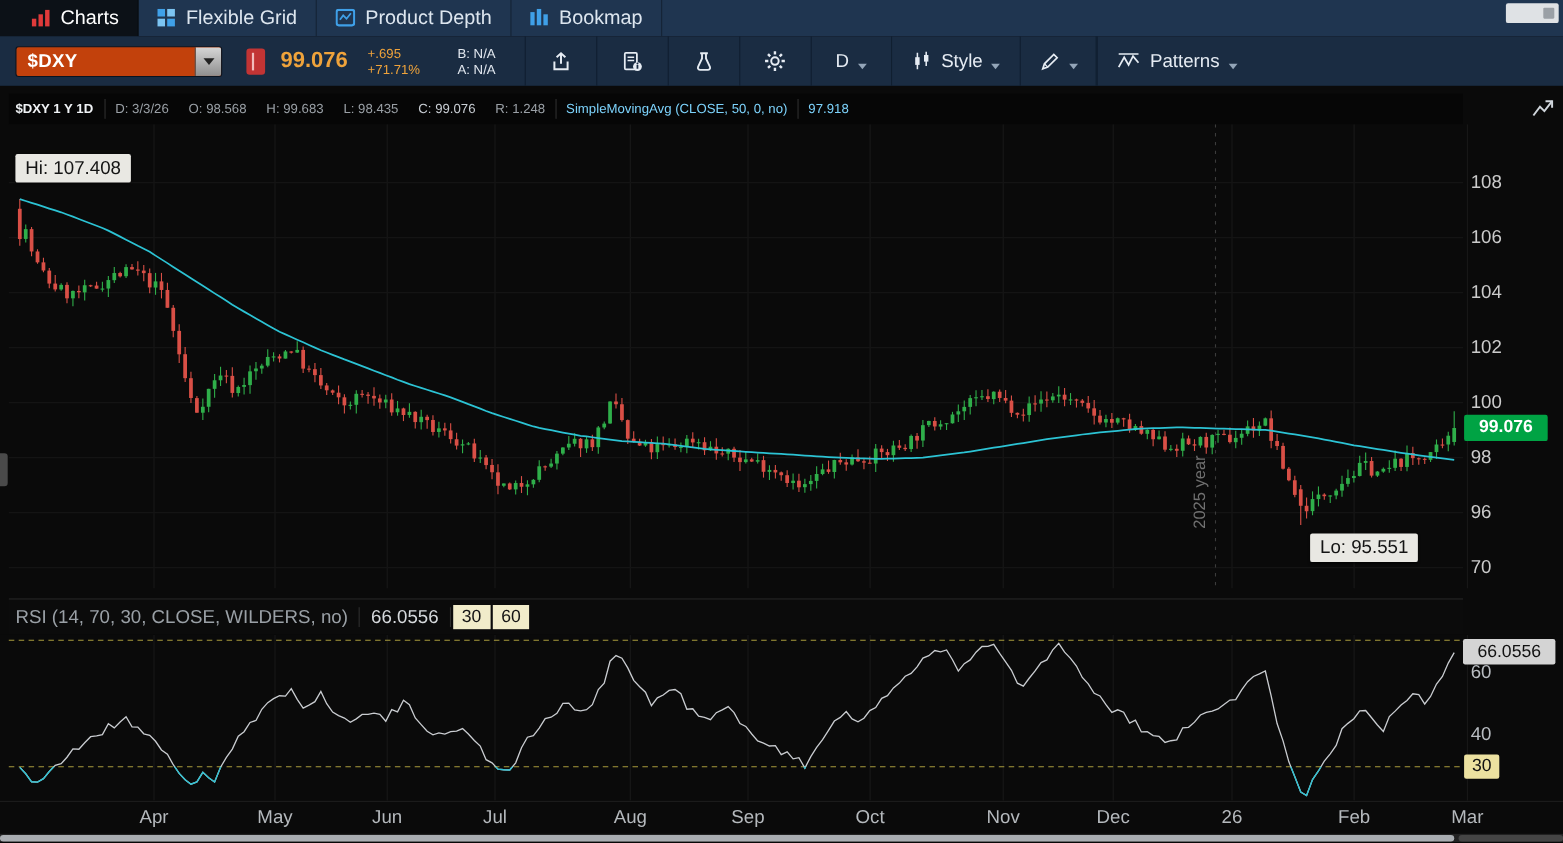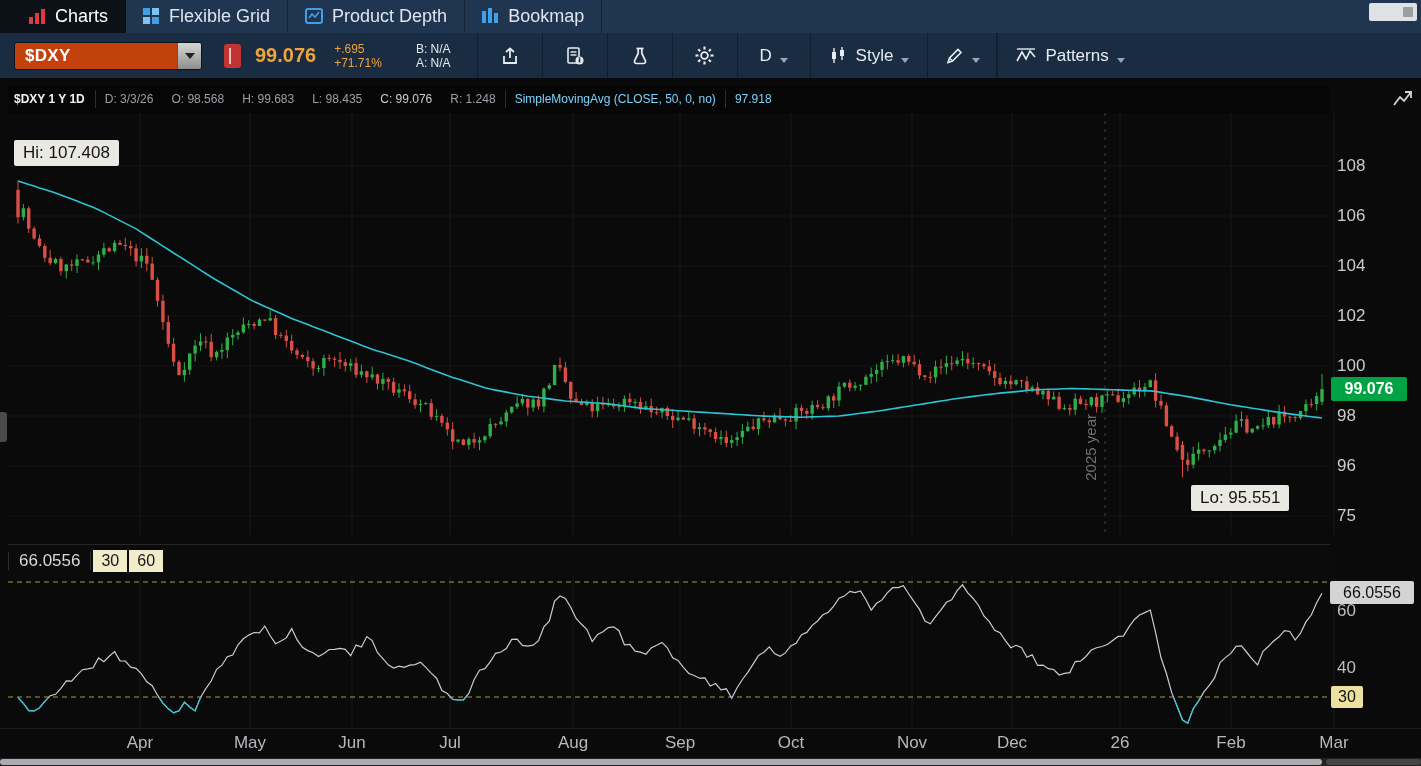--- a/index.html
+++ b/index.html
@@ -747,20 +747,21 @@
       <line x1="1311.3" y1="285.7" x2="1311.3" y2="294.5" stroke="#d94f46" stroke-width="1"></line>
       <rect x="1309.6" y="291.1" width="3.4" height="1.0" fill="#d94f46"></rect>
       <line x1="1316.6" y1="279.5" x2="1316.6" y2="297.3" stroke="#2fae4a" stroke-width="1"></line>
       <rect x="1314.9" y="283.1" width="3.4" height="8.0" fill="#2fae4a"></rect>
       <line x1="1322.0" y1="260.9" x2="1322.0" y2="292.1" stroke="#2fae4a" stroke-width="1"></line>
       <rect x="1320.3" y="276.1" width="3.4" height="12.7" fill="#2fae4a"></rect>
       <path d="M18.0 68.0L23.4 69.7L28.7 71.4L34.1 73.1L39.5 74.9L44.8 76.6L50.2 78.3L55.6 80.0L60.9 82.0L66.3 84.0L71.7 86.1L77.0 88.1L82.4 90.2L87.8 92.2L93.1 94.3L98.5 96.7L103.9 99.4L109.2 102.1L114.6 104.9L120.0 107.6L125.3 110.4L130.7 113.1L136.1 115.9L141.4 119.4L146.8 122.8L152.2 126.2L157.5 129.7L162.9 133.1L168.3 136.5L173.6 140.0L179.0 143.4L184.4 146.8L189.7 150.2L195.1 153.7L200.5 157.1L205.8 160.5L211.2 164.0L216.6 167.2L221.9 170.3L227.3 173.4L232.7 176.5L238.0 179.5L243.4 182.6L248.7 185.7L254.1 188.6L259.5 191.0L264.8 193.4L270.2 195.8L275.6 198.2L280.9 200.6L286.3 203.0L291.7 205.4L297.0 207.5L302.4 209.6L307.8 211.6L313.1 213.7L318.5 215.7L323.9 217.8L329.2 219.8L334.6 221.9L340.0 224.0L345.3 226.0L350.7 228.1L356.1 230.1L361.4 232.2L366.8 234.2L372.2 236.2L377.5 237.9L382.9 239.6L388.3 241.3L393.6 243.0L399.0 244.7L404.4 246.5L409.7 248.2L415.1 250.3L420.5 252.3L425.8 254.4L431.2 256.4L436.6 258.5L441.9 260.6L447.3 262.6L452.7 264.4L458.0 266.1L463.4 267.8L468.8 269.5L474.1 271.2L479.5 273.0L484.9 274.7L490.2 276.0L495.6 277.1L501.0 278.1L506.3 279.1L511.7 280.2L517.1 281.2L522.4 282.2L527.8 283.2L533.2 283.8L538.5 284.5L543.9 285.2L549.3 285.9L554.6 286.6L560.0 287.3L565.4 288.0L570.7 288.3L576.1 288.7L581.5 289.0L586.8 289.4L592.2 289.7L597.6 290.0L602.9 290.4L608.3 290.9L613.7 291.6L619.0 292.3L624.4 293.0L629.8 293.7L635.1 294.4L640.5 295.1L645.9 295.6L651.2 296.0L656.6 296.3L662.0 296.7L667.3 297.0L672.7 297.3L678.0 297.7L683.4 298.0L688.8 298.4L694.1 298.7L699.5 299.1L704.9 299.4L710.2 299.7L715.6 300.1L721.0 300.4L726.3 300.8L731.7 301.1L737.1 301.5L742.4 301.8L747.8 302.1L753.2 302.5L758.5 302.8L763.9 303.1L769.3 303.3L774.6 303.4L780.0 303.6L785.4 303.8L790.7 303.9L796.1 304.1L801.5 304.2L806.8 304.0L812.2 303.9L817.6 303.7L822.9 303.5L828.3 303.4L833.7 303.2L839.0 303.0L844.4 302.4L849.8 301.7L855.1 301.0L860.5 300.3L865.9 299.6L871.2 298.9L876.6 298.3L882.0 297.5L887.3 296.6L892.7 295.8L898.1 294.9L903.4 294.0L908.8 293.2L914.2 292.3L919.5 291.5L924.9 290.6L930.3 289.8L935.6 288.9L941.0 288.0L946.4 287.2L951.7 286.3L957.1 285.5L962.5 284.8L967.8 284.1L973.2 283.4L978.6 282.7L983.9 282.0L989.3 281.4L994.7 280.7L1000.0 280.1L1005.4 279.6L1010.8 279.1L1016.1 278.6L1021.5 278.1L1026.9 277.5L1032.2 277.0L1037.6 276.7L1043.0 276.5L1048.3 276.3L1053.7 276.2L1059.1 276.0L1064.4 275.8L1069.8 275.6L1075.2 275.5L1080.5 275.7L1085.9 275.9L1091.3 276.0L1096.6 276.2L1102.0 276.4L1107.3 276.6L1112.7 276.7L1118.1 276.9L1123.4 277.1L1128.8 277.2L1134.2 277.4L1139.5 277.6L1144.9 277.8L1150.3 277.9L1155.6 278.5L1161.0 279.4L1166.4 280.2L1171.7 281.1L1177.1 281.9L1182.5 282.8L1187.8 283.6L1193.2 284.6L1198.6 285.6L1203.9 286.6L1209.3 287.6L1214.7 288.7L1220.0 289.7L1225.4 290.7L1230.8 291.8L1236.1 292.6L1241.5 293.5L1246.9 294.3L1252.2 295.2L1257.6 296.0L1263.0 296.9L1268.3 297.8L1273.7 298.6L1279.1 299.3L1284.4 300.1L1289.8 300.9L1295.2 301.6L1300.5 302.3L1305.9 303.0L1311.3 303.7L1316.6 304.4L1322.0 305.0" fill="none" stroke="#2cc3d4" stroke-width="1.6"></path>
     </svg>
 
   <div class="rsi-header">
+    <span class="lbl">RSI (14, 70, 30, CLOSE, WILDERS, no)</span>
     <span class="hsep"></span>
     <span class="val">66.0556</span>
     <span class="hsep"></span>
     <span class="chip">30</span>
     <span class="chip">60</span>
   </div>
 
   <svg id="rsi-svg" width="1421" height="151">
       <line x1="140" y1="0" x2="140" y2="151" stroke="#191919"></line>
       <line x1="250" y1="0" x2="250" y2="151" stroke="#191919"></line>
@@ -810,16 +811,16 @@
   </div>
   <div class="side-nub"></div>
 
 <div class="pxlab" style="top: 155px;">108</div>
     <div class="pxlab" style="top: 205px;">106</div>
     <div class="pxlab" style="top: 255px;">104</div>
     <div class="pxlab" style="top: 305px;">102</div>
     <div class="pxlab" style="top: 355px;">100</div>
     <div class="pxlab" style="top: 405px;">98</div>
     <div class="pxlab" style="top: 455px;">96</div>
-    <div class="pxlab" style="top: 505px;">75</div>
+    <div class="pxlab" style="top: 505px;">70</div>
     <div class="rxlab" style="top: 599.75px;">60</div>
     <div class="rxlab" style="top: 657.25px;">40</div>
   </div>
 
 </body></html>

